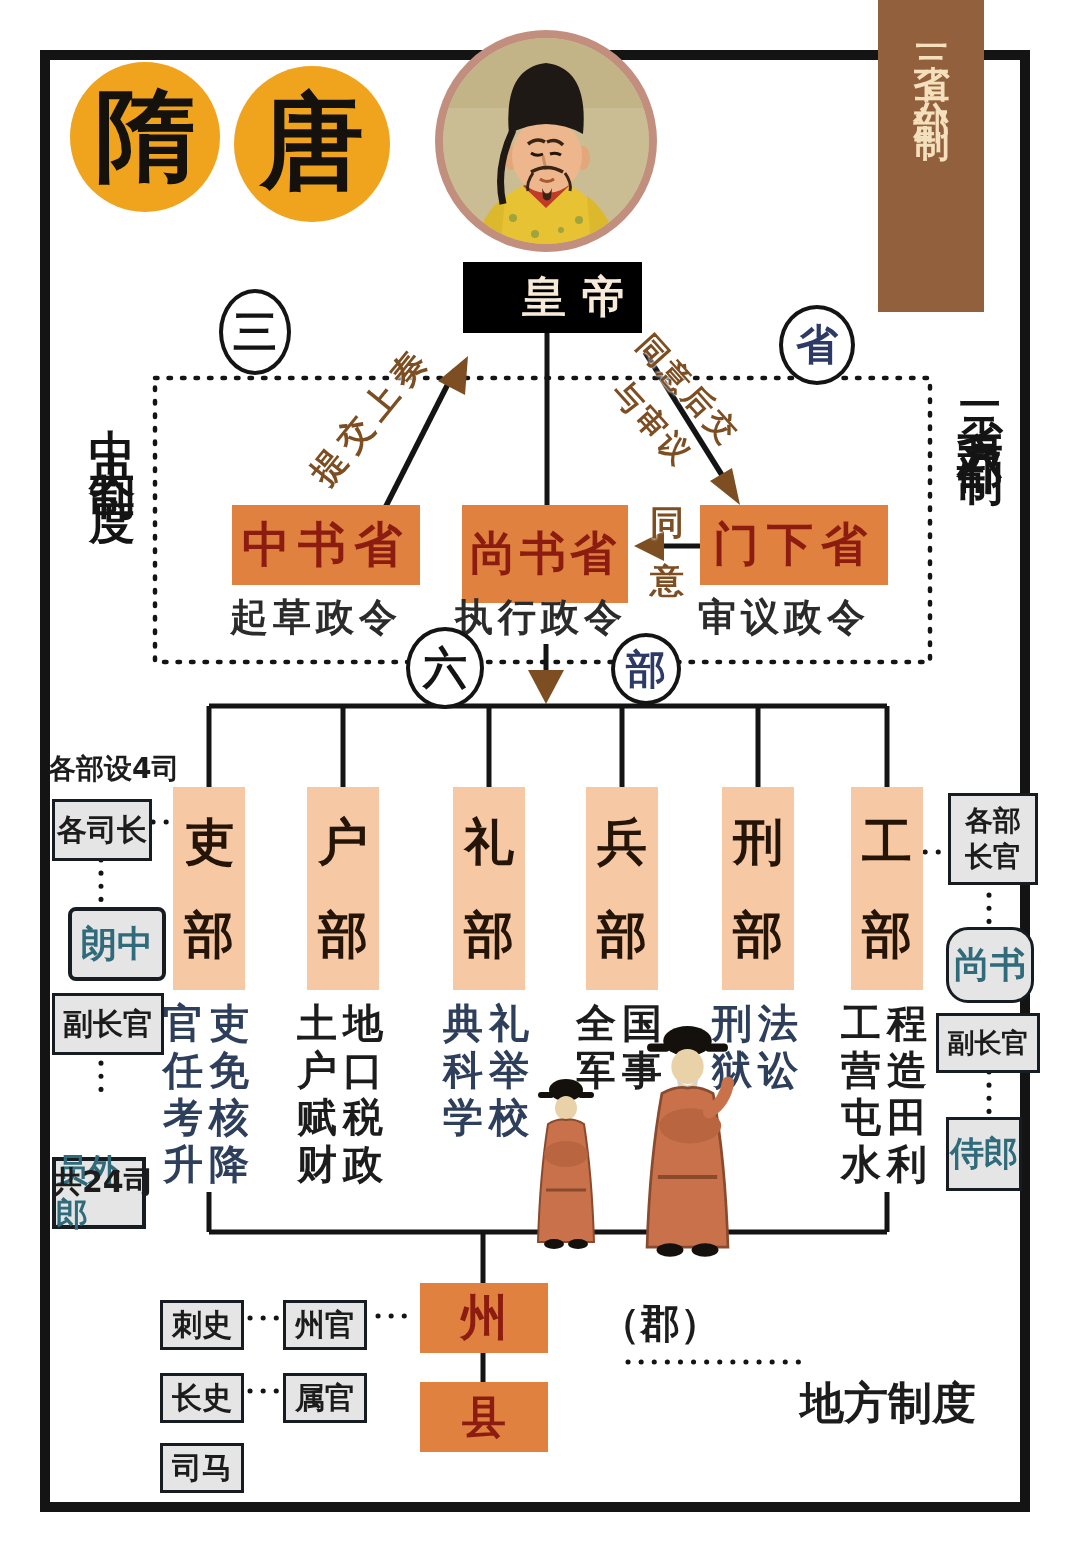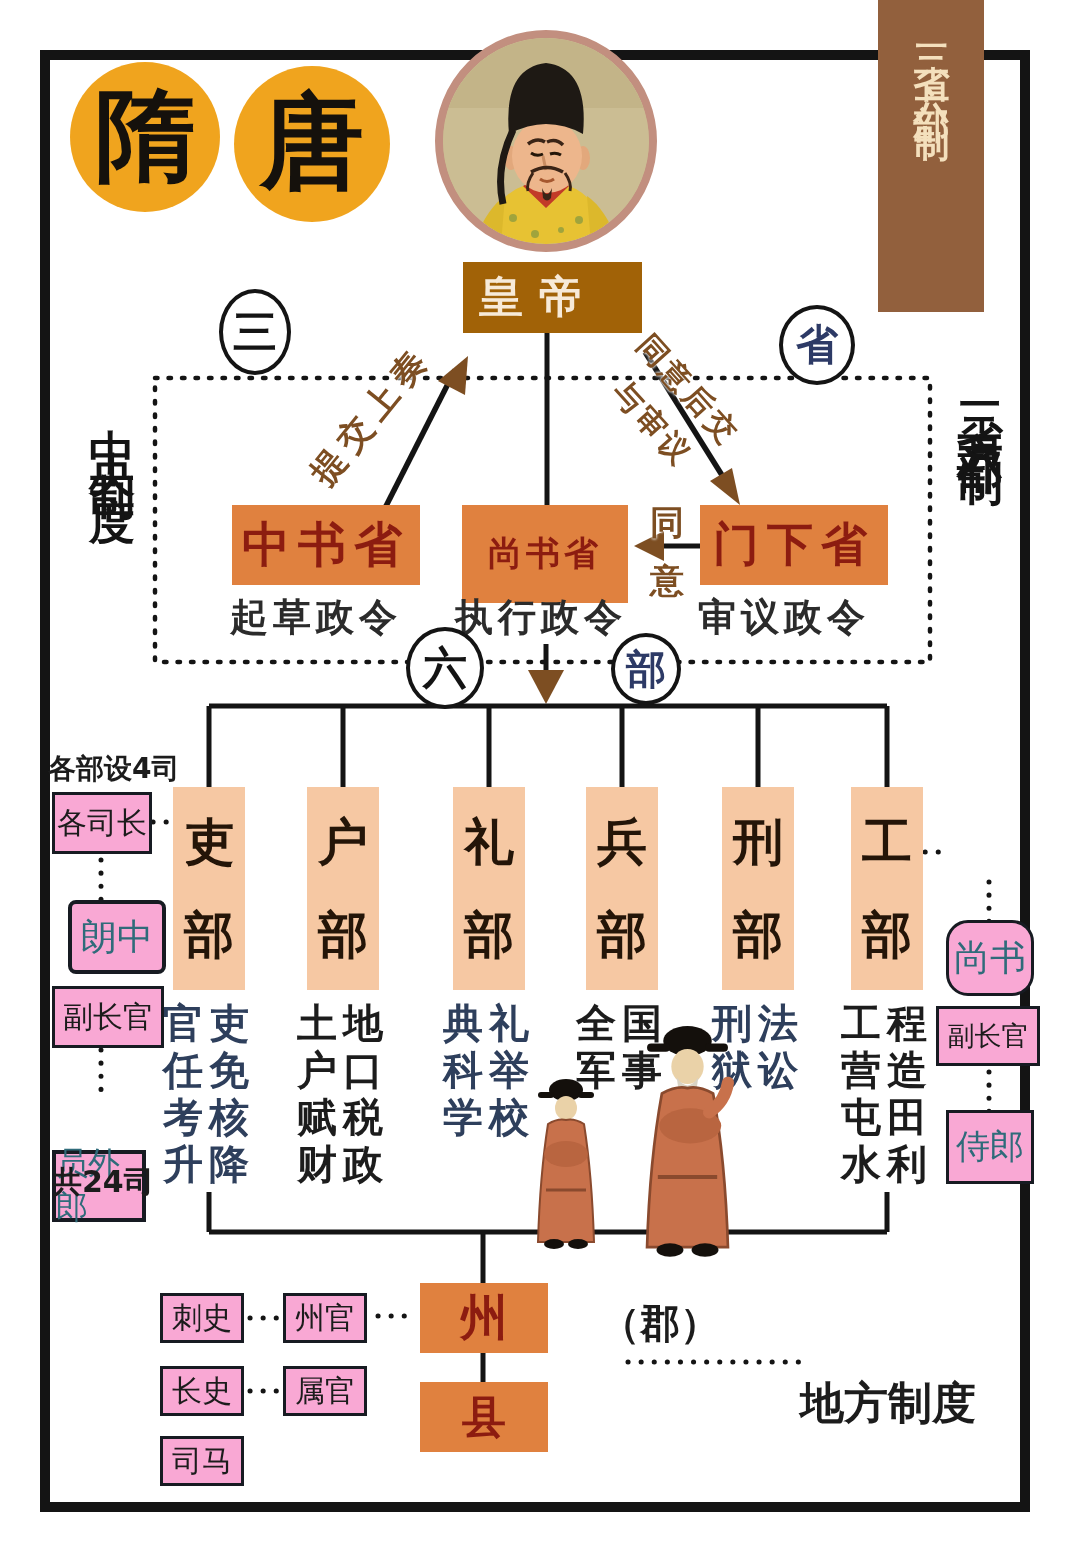--- a/index.html
+++ b/index.html
@@ -6,25 +6,25 @@
   .canvas{position:relative;width:1080px;height:1563px;background:#ffffff;overflow:hidden;
           font-family:"DejaVu Sans","Liberation Sans",sans-serif;color:#1c1c1c;}
   .abs{position:absolute;}
   .frame{left:40px;top:50px;width:990px;height:1462px;border:10px solid #141414;box-sizing:border-box;z-index:1;}
   .svglayer{left:0;top:0;z-index:1;pointer-events:none;}
   .badge{border-radius:50%;background:#f0a41e;display:flex;align-items:center;justify-content:center;
          font-weight:900;color:#15110c;z-index:2;}
   .ring{border-radius:50%;background:#ffffff;border:4px solid #141414;display:flex;align-items:center;
         justify-content:center;font-weight:800;z-index:3;box-sizing:border-box;}
   .obox{background:#e0813f;color:#8c1c10;font-weight:800;display:flex;align-items:center;justify-content:center;z-index:2;}
-  .brownbox{background:#a16207;color:#f7ead8;font-weight:800;display:flex;align-items:center;justify-content:flex-start;z-index:2;}
+  .brownbox{background:#000000;color:#f7ead8;font-weight:800;display:flex;align-items:center;justify-content:flex-end;z-index:2;}
   .pinkbox{background:#f6c8a3;display:flex;flex-direction:column;align-items:center;justify-content:center;
            gap:26px;font-weight:800;color:#241508;z-index:2;}
-  .notebox{background:#f9a8d4;border:3px solid #171b22;display:flex;flex-direction:column;align-items:center;
-           justify-content:center;font-weight:400;z-index:2;box-sizing:border-box;}
+  .notebox{background:#e5e5e5;border:3px solid #171b22;display:flex;flex-direction:column;align-items:center;
+           justify-content:center;font-weight:700;z-index:2;box-sizing:border-box;margin-top:7px;}
   .thick{border-width:4px;}
   .desc{font-weight:800;color:#2b2b2b;z-index:2;}
   .duties{z-index:2;text-align:center;font-weight:800;line-height:47px;letter-spacing:6px;}
   .navy{color:#2e3f5c;}
   .ink{color:#1c1c1c;}
   .teal{color:#2f6b7a;}
   .vtext{writing-mode:vertical-rl;text-orientation:upright;z-index:2;font-weight:700;color:#141414;}
   .banner{left:878px;top:0;width:106px;height:312px;background:#92603d;z-index:5;display:flex;justify-content:center;
           padding-top:16px;box-sizing:border-box;}
   .banner .vtext{color:#f4e0bd;font-weight:700;}
@@ -127,21 +127,21 @@
   <div class="abs ring" style="left:611px;top:633px;width:70px;height:72px;font-size:40px;color:#2d3a66;">
     <span>部</span>
   </div>
 
   <div class="abs vtext" style="left:82px;top:392px;font-size:46px;letter-spacing:22px;">中央制度</div>
   <div class="abs vtext" style="left:950px;top:366px;font-size:46px;letter-spacing:14px;">三省六部制</div>
 
   <div class="abs obox" style="left:232px;top:505px;width:188px;height:80px;font-size:48px;letter-spacing:8px;">
     <span>中书省</span>
   </div>
-  <div class="abs obox" style="left:462px;top:505px;width:166px;height:98px;font-size:34px;letter-spacing:4px;">
+  <div class="abs obox" style="left:462px;top:505px;width:166px;height:98px;font-size:46px;letter-spacing:4px;">
     <span>尚书省</span>
   </div>
   <div class="abs obox" style="left:700px;top:505px;width:188px;height:80px;font-size:46px;letter-spacing:8px;">
     <span>门下省</span>
   </div>
   <div class="abs desc" style="left:230px;top:592px;width:192px;font-size:38px;letter-spacing:5px;">起草政令</div>
   <div class="abs desc" style="left:455px;top:592px;width:180px;font-size:38px;letter-spacing:5px;">执行政令</div>
   <div class="abs desc" style="left:698px;top:592px;width:192px;font-size:38px;letter-spacing:5px;">审议政令</div>
 
   <div class="abs flowlabel" style="left:251px;top:392px;width:240px;font-size:34px;letter-spacing:8px;transform:rotate(-51deg);">提交上奏</div>
@@ -215,27 +215,31 @@
     <span>朗中</span>
   </div>
   <div class="abs notebox ink" style="left:52px;top:986px;width:112px;height:62px;font-size:30px;">
     <span>副长官</span>
   </div>
   <div class="abs notebox thick teal" style="left:52px;top:1150px;width:94px;height:72px;font-size:32px;">
     <span>员外郎</span>
   </div>
   <div class="abs ink" style="left:52px;top:1162px;width:150px;font-size:30px;font-weight:800;z-index:2;">共24司</div>
 
+  <div class="abs notebox ink" style="left:948px;top:786px;width:90px;height:92px;font-size:28px;line-height:36px;">
+    <span>各部</span>
+    <span>长官</span>
+  </div>
   <div class="abs notebox teal" style="left:946px;top:920px;width:88px;height:76px;font-size:36px;border-radius:22px;">
     <span>尚书</span>
   </div>
   <div class="abs notebox ink" style="left:936px;top:1006px;width:104px;height:60px;font-size:27px;">
     <span>副长官</span>
   </div>
-  <div class="abs notebox teal" style="left:946px;top:1110px;width:88px;height:74px;font-size:34px;">
+  <div class="abs notebox teal" style="left:946px;top:1110px;width:76px;height:74px;font-size:34px;">
     <span>侍郎</span>
   </div>
 
   <div class="abs figure" style="left:516px;top:1070px;">
     <svg width="100" height="180" viewBox="0 0 100 180">
       <ellipse cx="50" cy="20" rx="17" ry="11" fill="#14100c"></ellipse>
       <rect x="22" y="22" width="16" height="6" rx="3" fill="#14100c"></rect>
       <rect x="62" y="22" width="16" height="6" rx="3" fill="#14100c"></rect>
       <ellipse cx="50" cy="38" rx="11" ry="12" fill="#ead2a8"></ellipse>
       <path d="M32 54 Q24 105 22 172 L78 172 Q76 105 68 54 Q58 48 50 50 Q42 48 32 54 Z" fill="#c8714b" stroke="#8a4a2e" stroke-width="2"></path>

